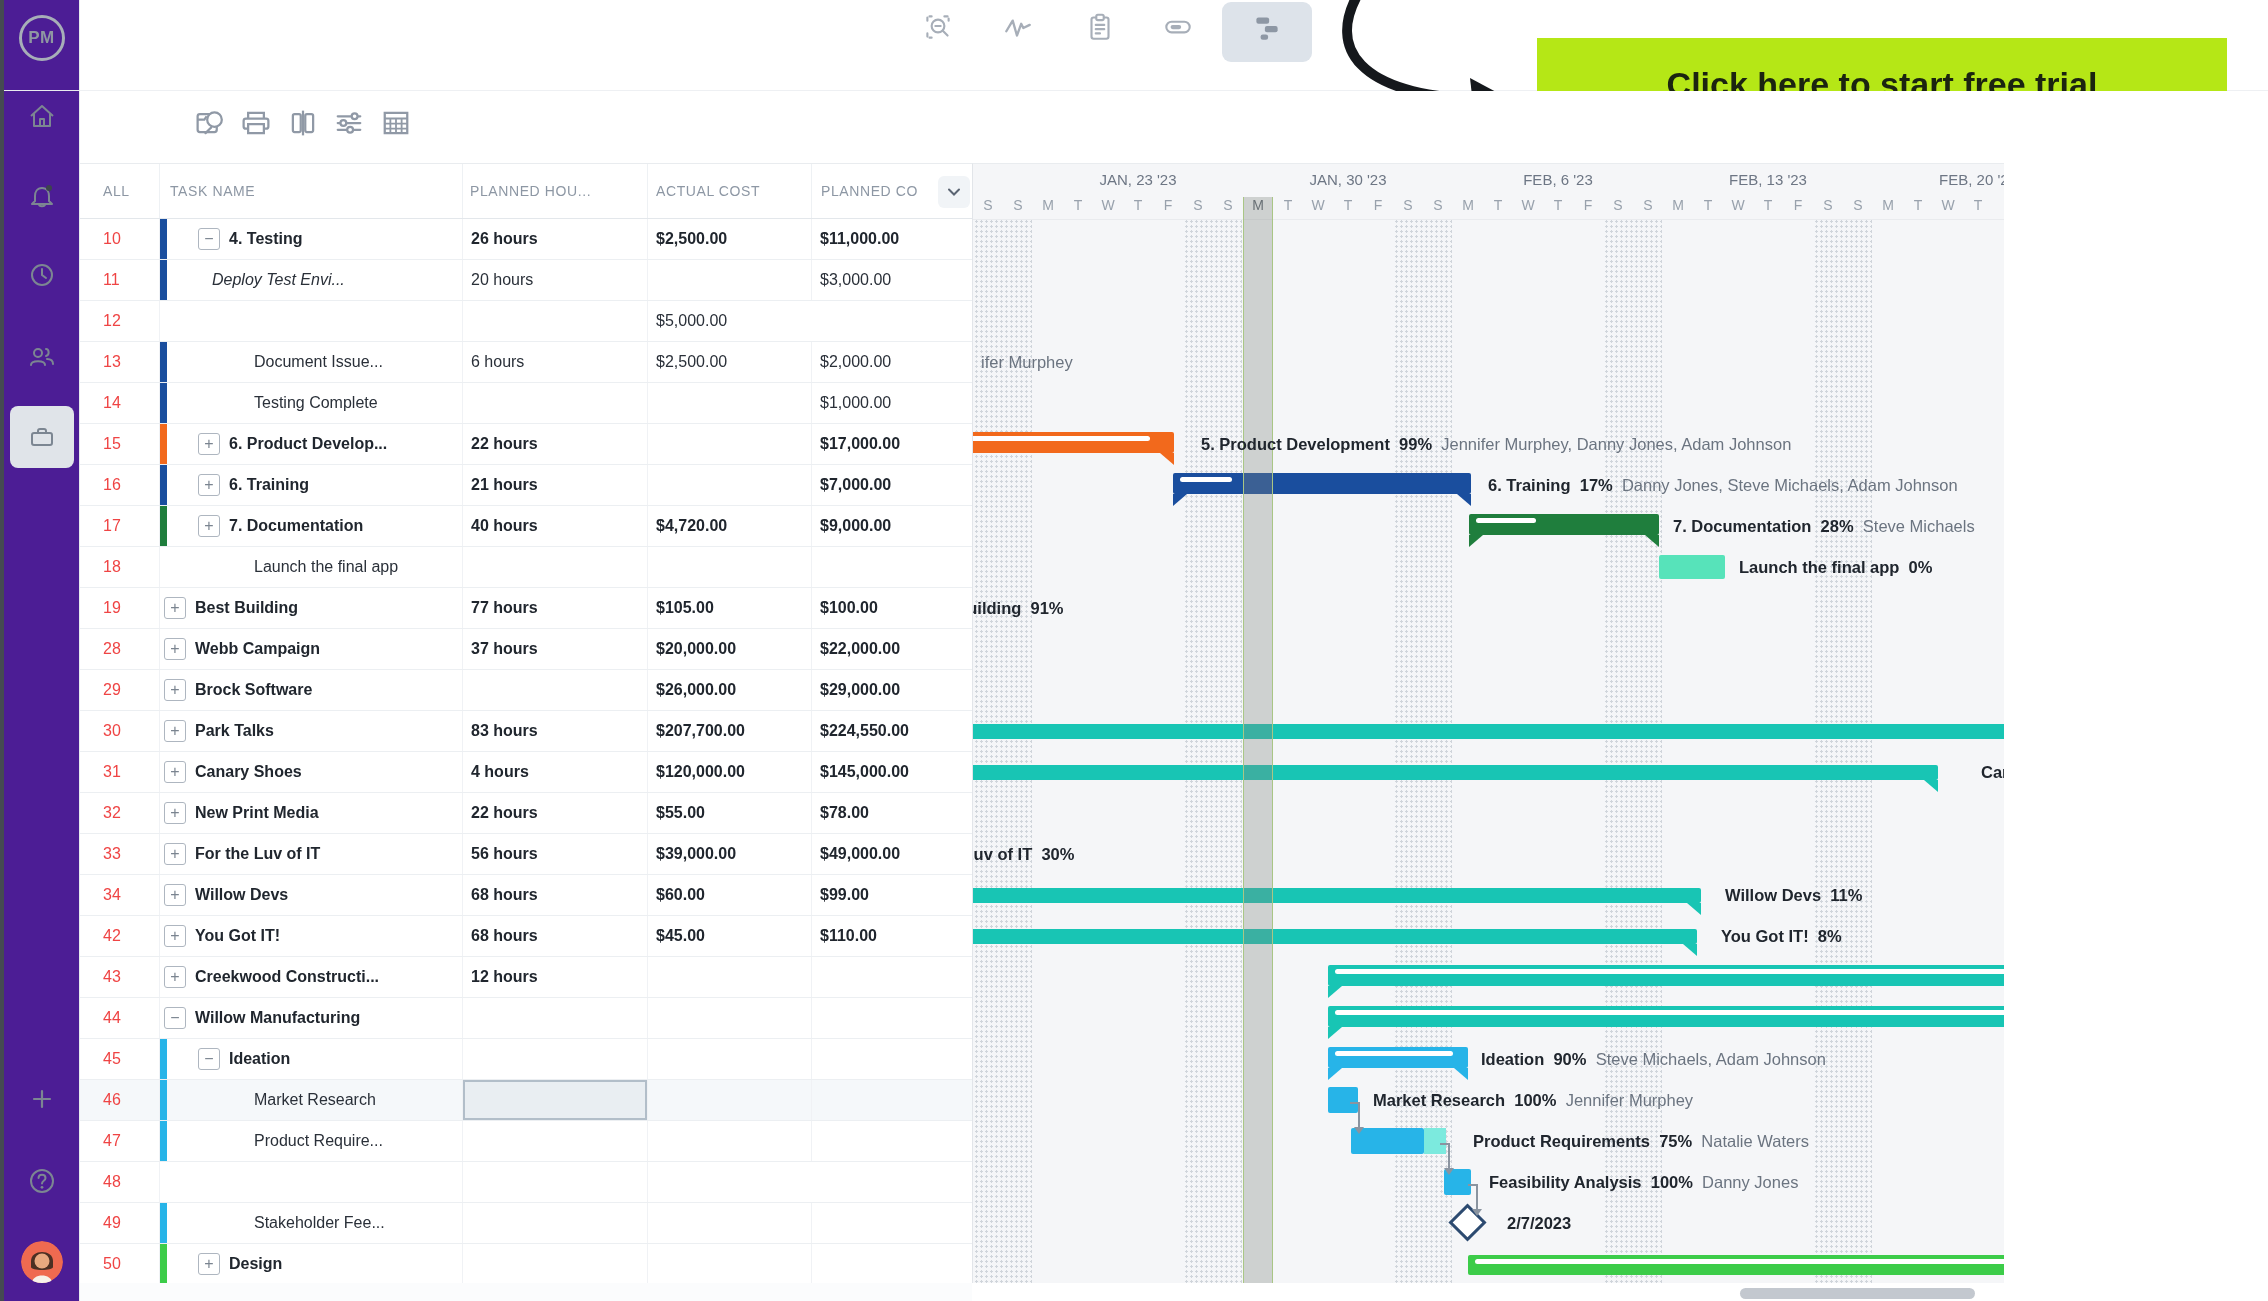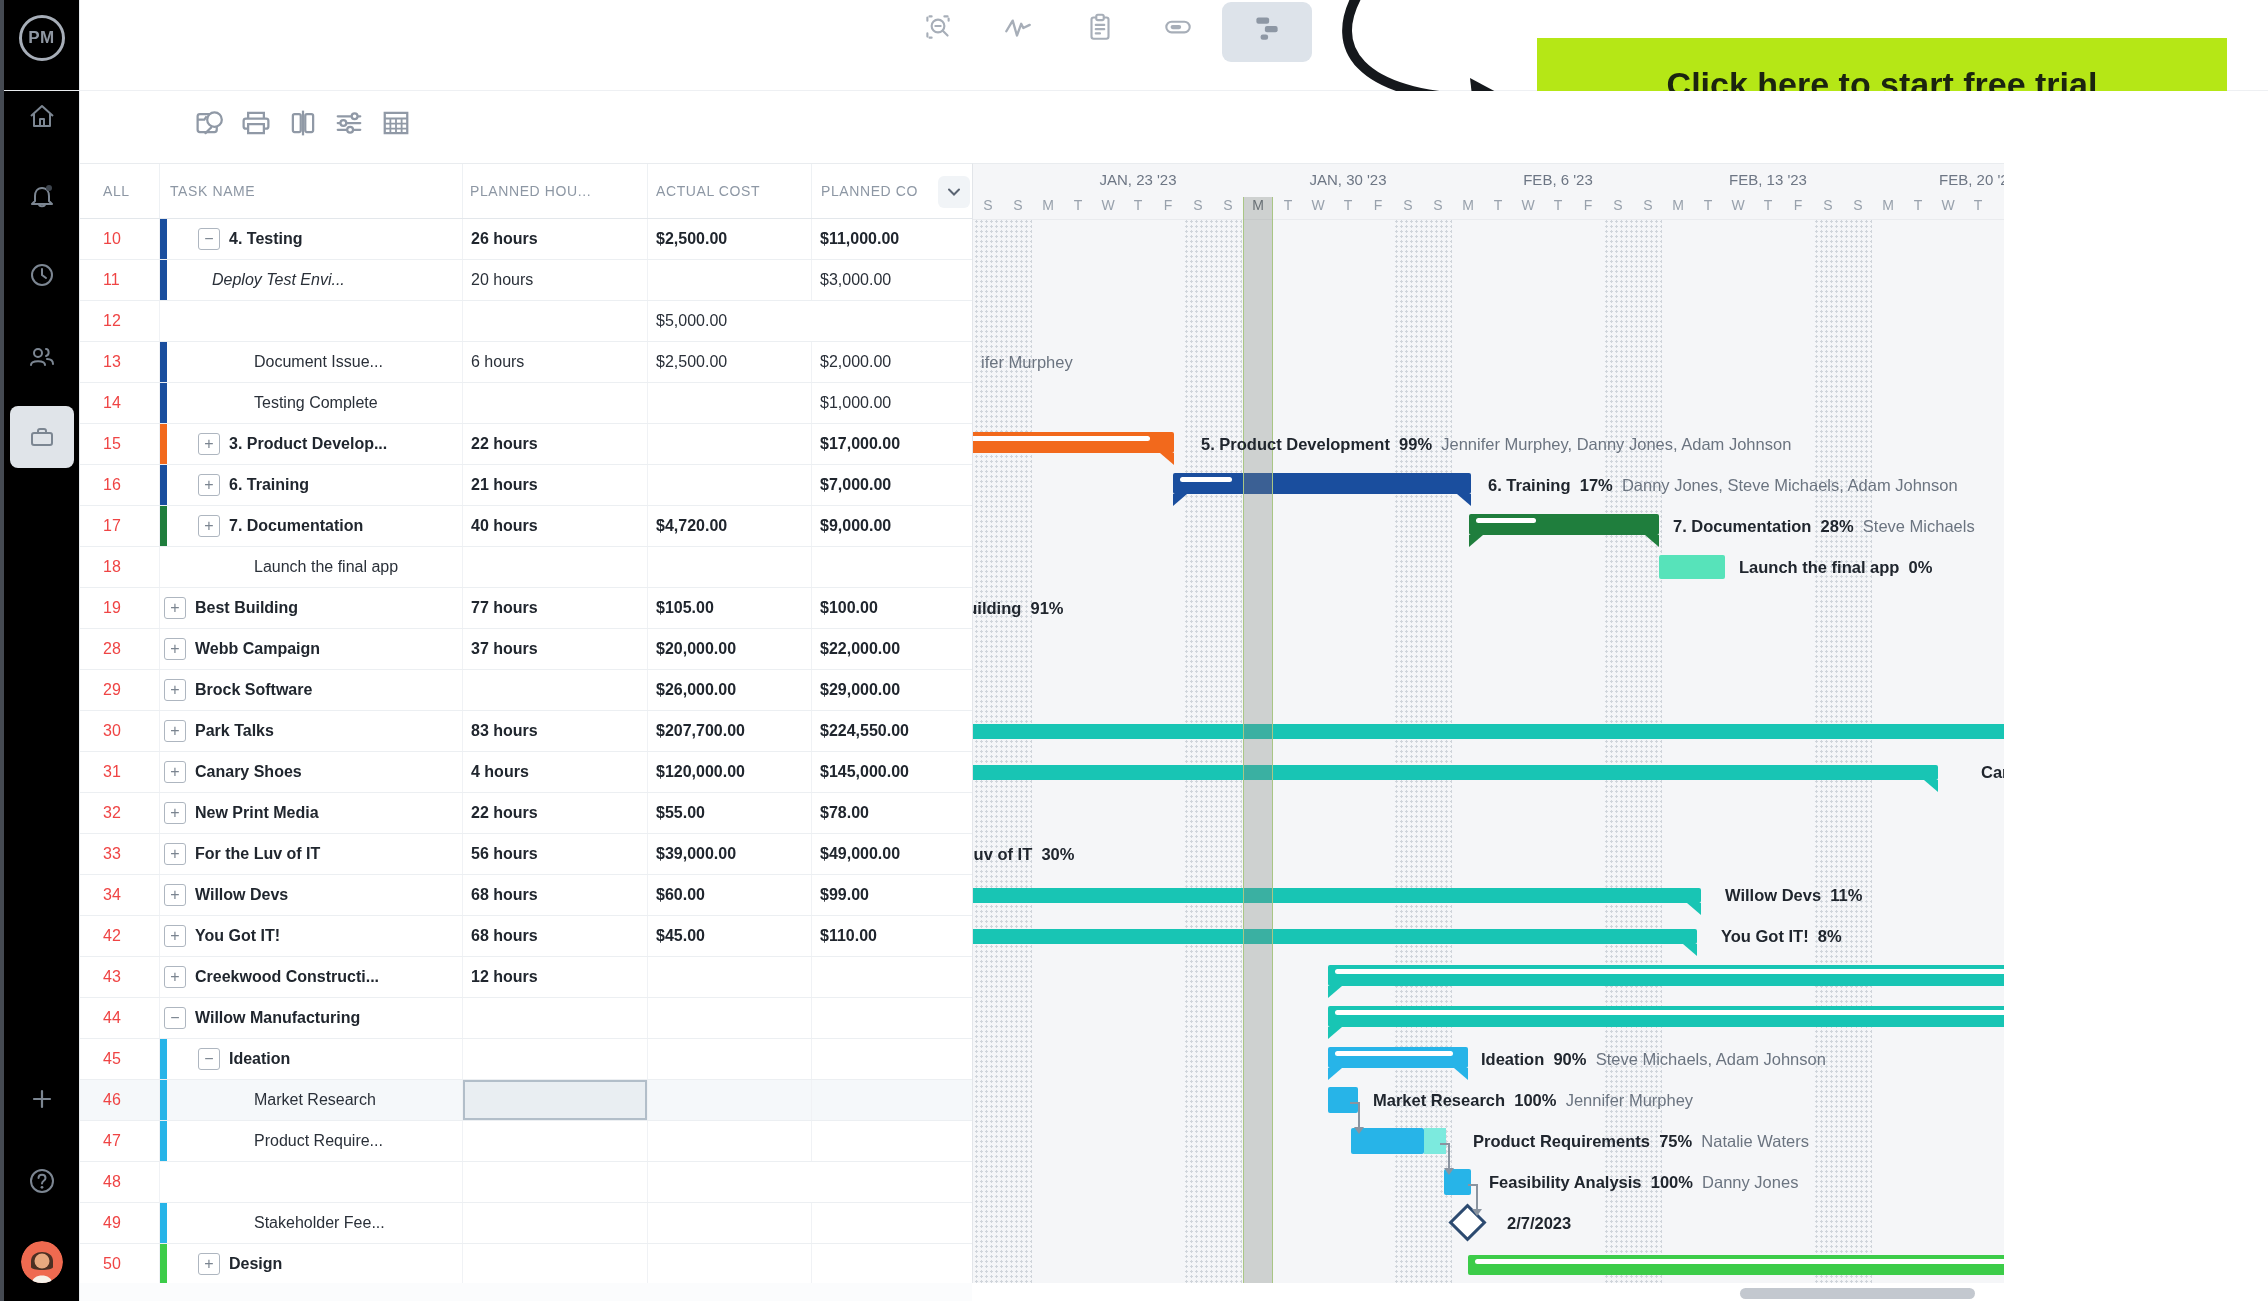--- a/index.html
+++ b/index.html
@@ -4,21 +4,21 @@
 <style>
   * { box-sizing: border-box; margin: 0; padding: 0; }
   html,body { background:#fff; }
   body { font-family: "Liberation Sans", sans-serif; }
   #app { position:relative; width:2268px; height:1301px; overflow:hidden; background:#fff; }
 
   
   .win-edge { position:absolute; left:0; top:0; width:4px; height:1301px; background:#454a52; }
 
   
-  .sidebar { position:absolute; left:4px; top:0; width:76px; height:1301px; background:#000000; border-right:1px solid #e7eaed; }
+  .sidebar { position:absolute; left:4px; top:0; width:76px; height:1301px; background:#4c1d95; border-right:1px solid #e7eaed; }
   .side-logo { position:absolute; left:50%; top:38px; transform:translate(-50%,-50%); width:46px; height:46px; border:3px solid #a7aeb8; border-radius:50%; color:#8f97a2; font-weight:700; font-size:17px; display:flex; align-items:center; justify-content:center; letter-spacing:.5px;}
   .side-sep { position:absolute; left:0; top:90px; width:76px; height:1px; background:#e9ecef; }
   .side-ic { position:absolute; left:50%; transform:translate(-50%,-50%); width:34px; height:34px; color:#7c8692; display:flex; align-items:center; justify-content:center; cursor:pointer; }
   .side-sel { position:absolute; left:6px; width:64px; height:62px; border-radius:8px; background:#e0e4e9; }
   .avatar-wrap { position:absolute; left:50%; transform:translate(-50%,-50%); width:42px; height:42px; border-radius:50%; overflow:hidden; }
 
   
   .topbar { position:absolute; left:80px; top:0; width:2188px; height:91px; background:#fff; border-bottom:1px solid #eef0f3; }
   .view-ic { position:absolute; top:27px; transform:translate(-50%,-50%); width:36px; height:36px; color:#a7aeb8; display:flex; align-items:center; justify-content:center; cursor:pointer;}
   .view-sel { position:absolute; top:2px; width:90px; height:60px; border-radius:9px; background:#dde3ea; }
@@ -280,21 +280,21 @@
           </div>
           <div class="td td-val"></div>
           <div class="td td-val"></div>
           <div class="td td-val">$1,000.00</div>
         </div>
         <div class="t-grid trow bold">
           <div class="td td-num">15</div>
           <div class="td td-task">
             <div class="cbar" style="background: rgb(242, 105, 28);"></div>
             <div class="expbox" style="margin-left: 34px;">+</div>
-            <div>3. Product Develop...</div>
+            <div>6. Product Develop...</div>
           </div>
           <div class="td td-val">22 hours</div>
           <div class="td td-val"></div>
           <div class="td td-val">$17,000.00</div>
         </div>
         <div class="t-grid trow bold">
           <div class="td td-num">16</div>
           <div class="td td-task">
             <div class="cbar" style="background: rgb(26, 78, 158);"></div>
             <div class="expbox" style="margin-left: 34px;">+</div>

